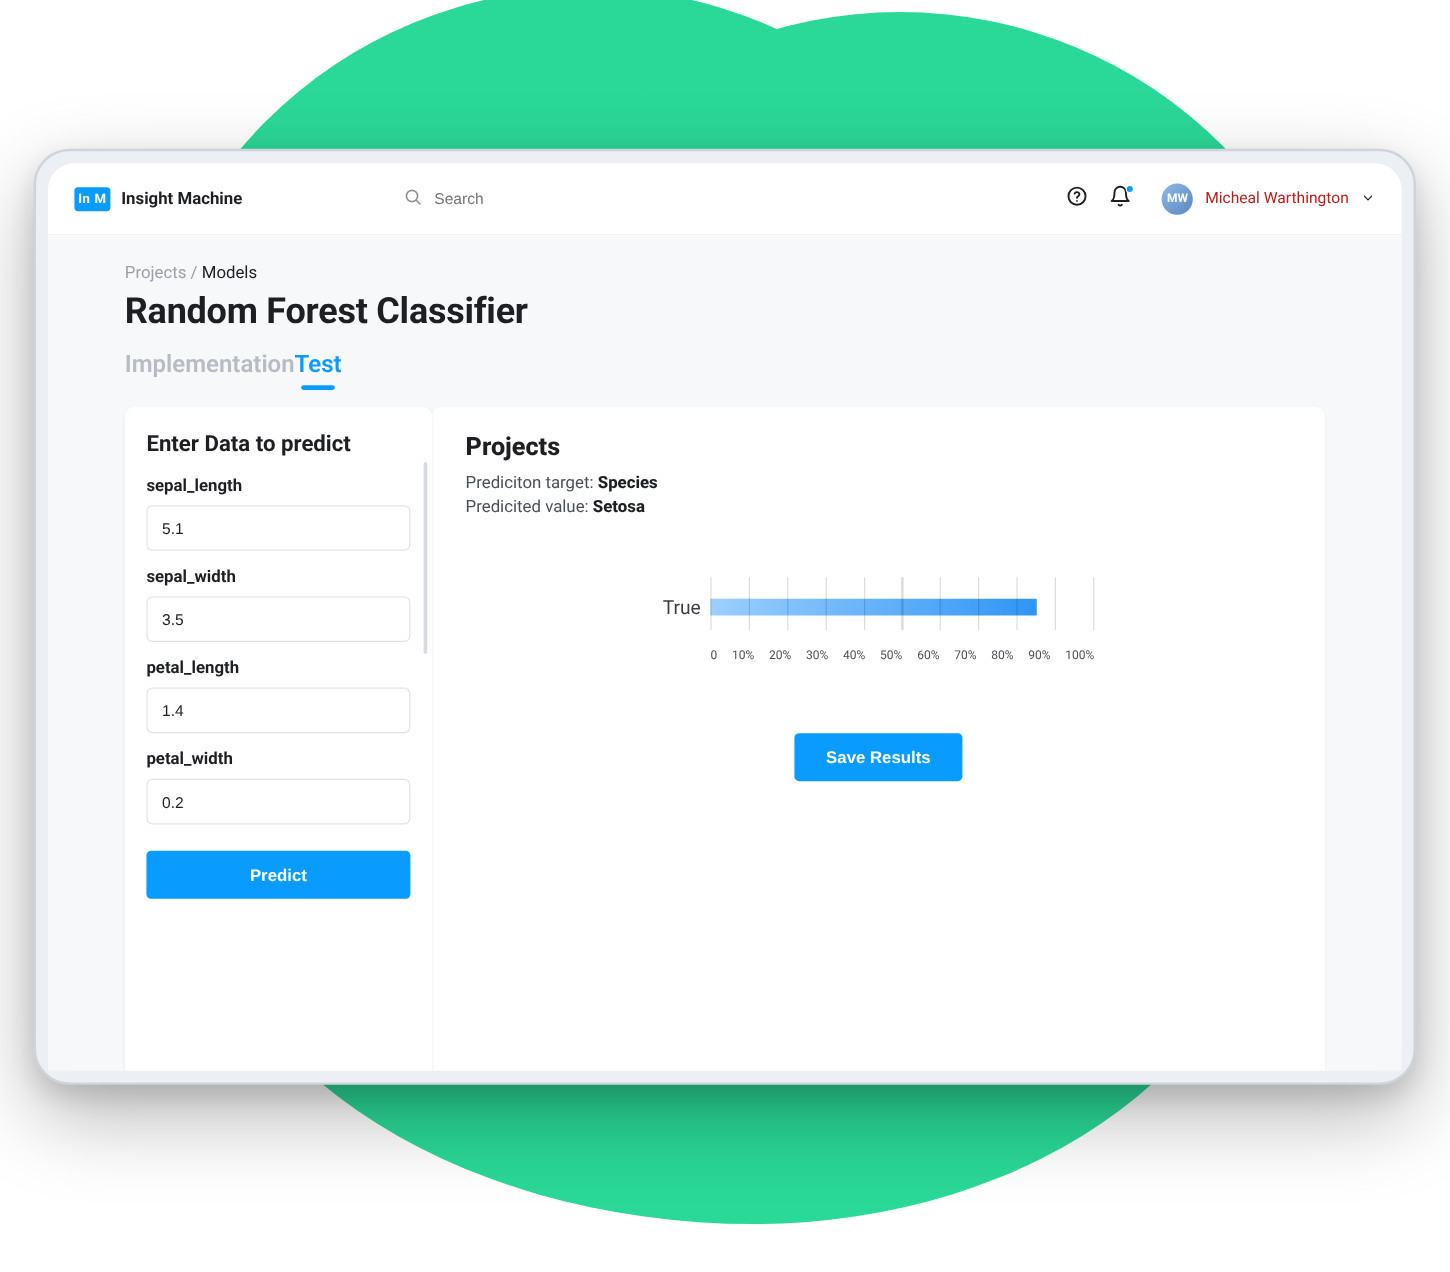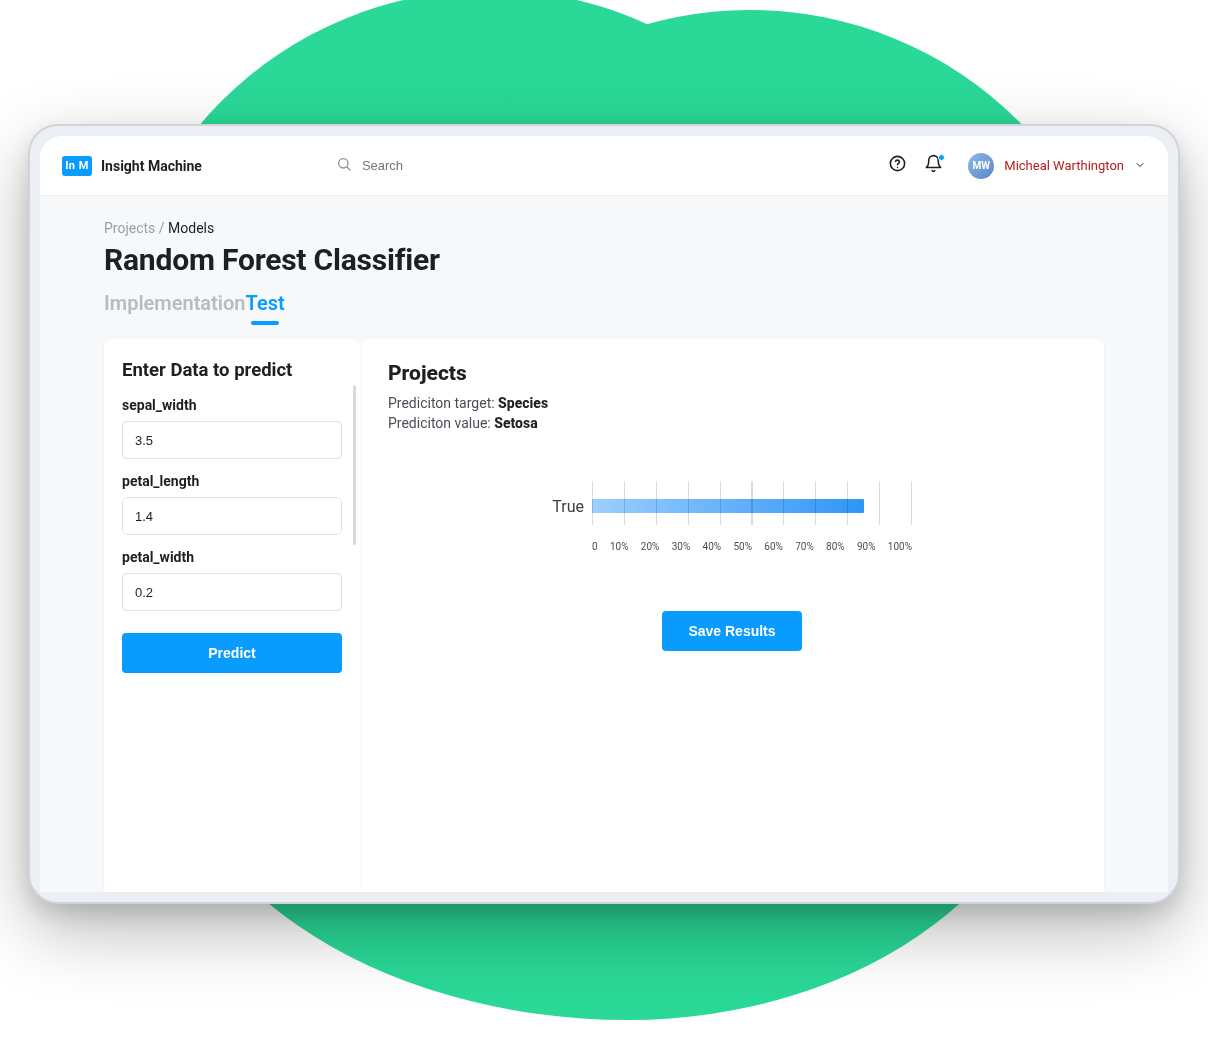--- a/index.html
+++ b/index.html
@@ -135,20 +135,24 @@
           <div class="tab active">Test</div>
         </div>
 
         <div class="panels">
 
           <div class="card left-card">
             <h3>Enter Data to predict</h3>
             <div class="left-scrollbar"></div>
 
             <div class="field-wrap">
+              <div class="field-label">sepal_length</div>
+              <input class="text-input" type="text" value="5.1" style="">
+            </div>
+            <div class="field-wrap">
               <div class="field-label">sepal_width</div>
               <input class="text-input" type="text" value="3.5" style="">
             </div>
             <div class="field-wrap">
               <div class="field-label">petal_length</div>
               <input class="text-input" type="text" value="1.4" style="">
             </div>
             <div class="field-wrap">
               <div class="field-label">petal_width</div>
               <input class="text-input" type="text" value="0.2" style="">
@@ -157,21 +161,21 @@
             <button class="primary-btn">Predict</button>
           </div>
 
           <div class="card right-card">
             <h3>Projects</h3>
             <div class="kv">
               <span>Prediciton target:</span>
               <b>Species</b>
             </div>
             <div class="kv">
-              <span>Prediciton value:</span>
+              <span>Predicited value:</span>
               <b>Setosa</b>
             </div>
 
             <div class="chart-wrap">
               <div class="bar-row">
                 <div class="bar-label">True</div>
                 <div class="bar-track">
                   <div class="bar-fill" id="bar0" style="width: 85%;"></div>
                 </div>
               </div>

